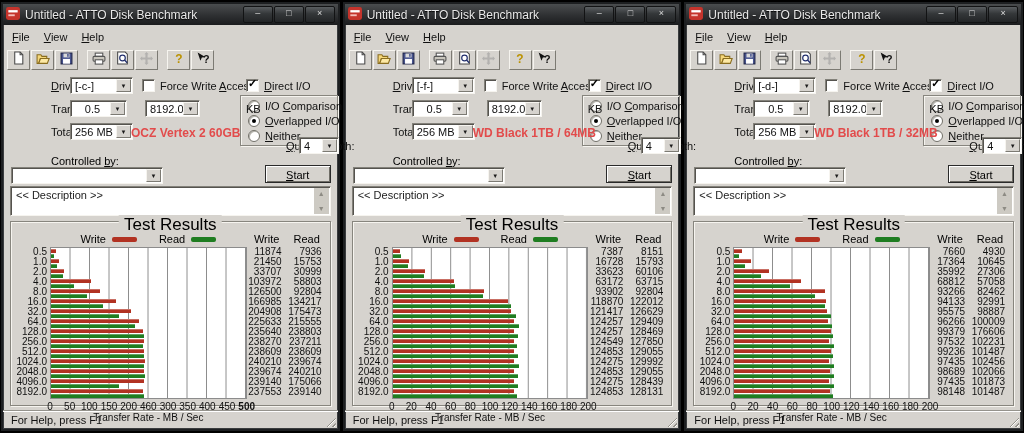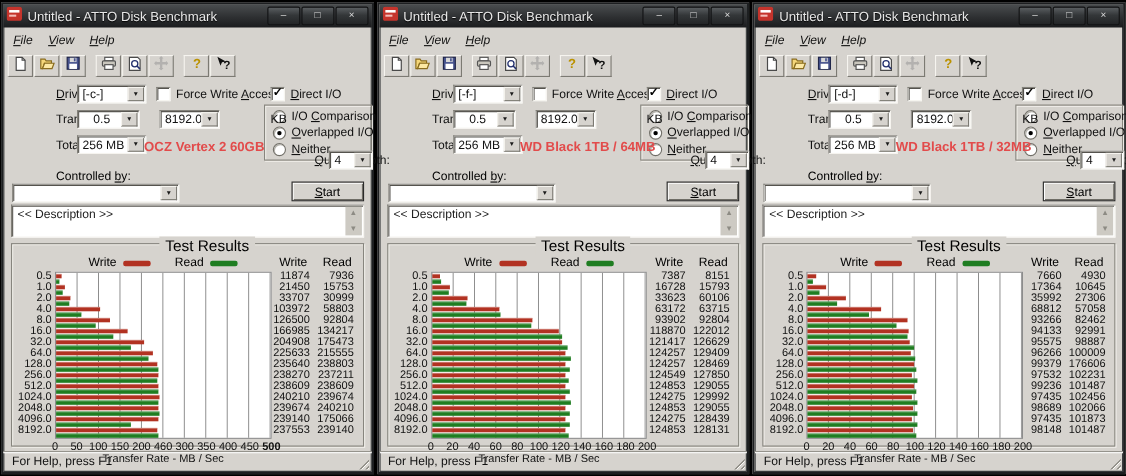--- a/index.html
+++ b/index.html
@@ -8,21 +8,21 @@
   .win{flex:1 1 0;height:429px;background:#d6d3ce;border:2px solid #1d1f21;box-shadow:0 0 0 1px #3a3c3e inset;
     display:flex;flex-direction:column;box-sizing:border-box;min-width:0;}
   
   .titlebar{height:21px;flex:0 0 21px;background:linear-gradient(#4a4d4f,#2e3032 55%,#1b1c1e);
     display:flex;align-items:center;padding:0 3px;gap:5px;}
   .title{color:#e8e8e8;font-size:12px;flex:1;white-space:nowrap;overflow:hidden;text-shadow:0 1px 1px #000;}
   .winbtns{display:flex;gap:1px;}
   .wbtn{width:28px;height:15px;border-radius:2px;background:linear-gradient(#5a5e61,#343739 45%,#232527);
     border:1px solid #121314;color:#ddd;font-size:9px;line-height:13px;text-align:center;cursor:default;}
   
-  .menubar{display:flex;padding:2px 2px 0;flex:0 0 19px;align-items:center;font-style:italic;}
+  .menubar{display:flex;padding:2px 2px 0;flex:0 0 19px;align-items:center;}
   .menu-item{font-size:11px;padding:2px 7px;color:#111;}
   .toolbar{display:flex;align-items:center;padding:2px 4px 3px;flex:0 0 24px;gap:1px;}
   .tbtn{width:23px;height:20px;background:#d6d3ce;border:1px solid;border-color:#f6f4ef #7c7a73 #7c7a73 #f6f4ef;
     display:flex;align-items:center;justify-content:center;box-sizing:border-box;}
   .tgap{width:7px;}
   .tbtn.disabled svg{opacity:.55;filter:grayscale(1);}
   
   .formarea{position:relative;flex:0 0 80px;font-size:11px;color:#111;}
   .lbl{position:absolute;white-space:nowrap;padding-left:40px;}
   .combo{position:absolute;height:17px;background:#fff;border:1px solid;border-color:#83817a #f6f4ef #f6f4ef #83817a;
@@ -52,21 +52,21 @@
   .desc{margin:1px 7px 3px;height:30px;flex:0 0 30px;background:#fff;border:1px solid;
     border-color:#83817a #f6f4ef #f6f4ef #83817a;box-shadow:inset 1px 1px 0 #55534e;
     position:relative;font-size:11px;padding:2px 20px 2px 5px;box-sizing:border-box;color:#222;}
   .scroll{position:absolute;right:1px;top:1px;bottom:1px;width:15px;background:#cdcac3;
     display:flex;flex-direction:column;justify-content:space-between;align-items:center;
     color:#8d8b84;font-size:7px;padding:2px 0;box-sizing:border-box;}
   
   .results{flex:1;margin:2px 7px 4px;border:1px solid #87857e;box-shadow:1px 1px 0 #f6f4ef,inset 1px 1px 0 #f6f4ef;
     position:relative;padding:9px 3px 2px;box-sizing:border-box;min-height:0;}
   .results-title{position:absolute;top:-7px;left:50%;transform:translateX(-50%);background:#d6d3ce;
-    padding:0 5px;font-size:14px;white-space:nowrap;margin-left:18px;}
+    padding:0 5px;font-size:17px;white-space:nowrap;}
   .hdr-row{display:flex;align-items:center;height:16px;font-size:11px;}
   .hdr-spacer{width:36px;flex:0 0 36px;}
   .hdr-legend{flex:1;display:flex;justify-content:center;gap:22px;align-items:center;min-width:0;}
   .legend-item{display:flex;gap:6px;align-items:center;}
   .swatch{width:25px;height:5px;border-radius:2px;}
   .hdr-val{width:40px;flex:0 0 40px;text-align:center;}
   .chart-row-area{display:flex;}
   .cat-labels{width:36px;flex:0 0 36px;display:flex;flex-direction:column;}
   .cat{height:10px;font-size:10px;text-align:right;padding-right:3px;line-height:10px;color:#111;}
   .plot{flex:1;background:#fff;border:1px solid #8c8c8c;min-width:0;

